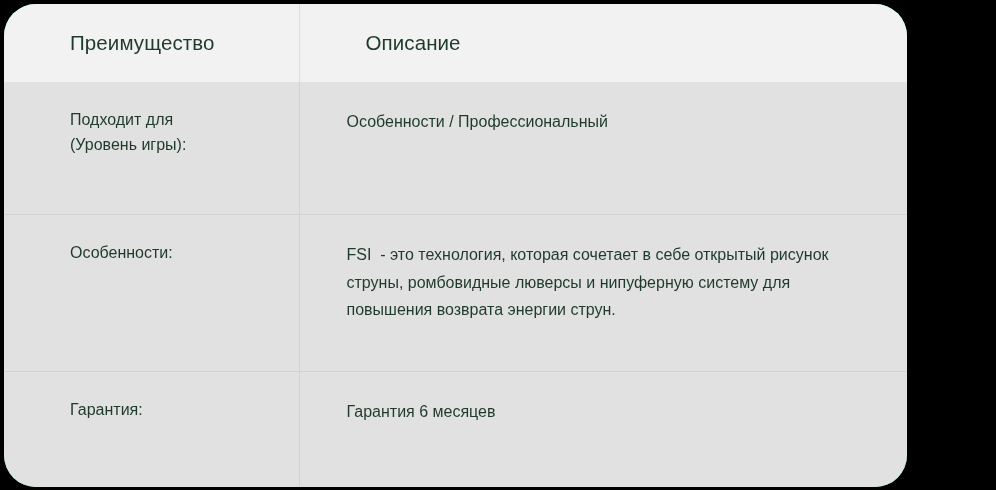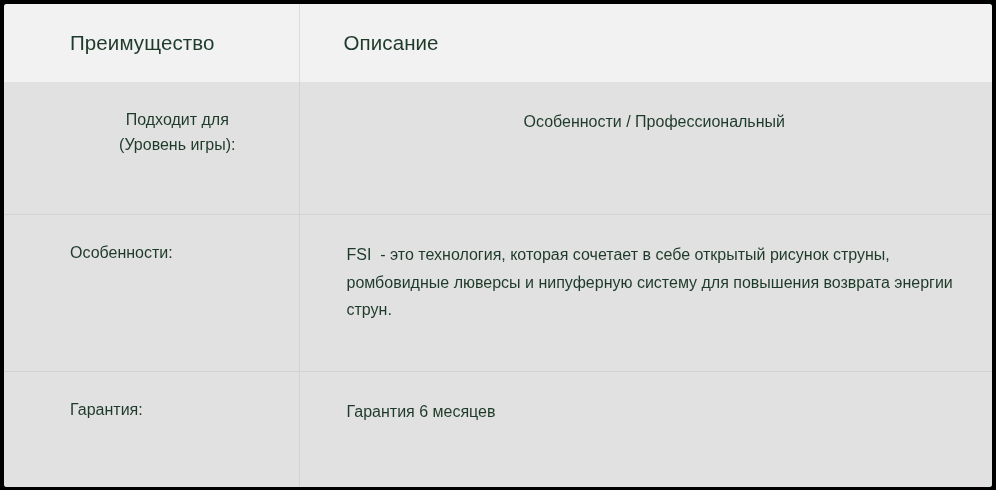--- a/index.html
+++ b/index.html
@@ -11,24 +11,24 @@
     width: 996px;
     height: 490px;
     overflow: hidden;
     font-family: "Liberation Sans", "DejaVu Sans", sans-serif;
   }
 
   #spec-card {
     position: absolute;
     left: 4px;
     top: 4px;
-    width: 988px;
+    width: 903px;
     height: 483px;
     background: #5eead4;
-    border-radius: 3px;
+    border-radius: 32px;
     overflow: hidden;
     box-sizing: border-box;
   }
 
   
   .spec-table {
     width: 100%;
     border-collapse: collapse;
     table-layout: fixed;
   }
@@ -48,21 +48,21 @@
     letter-spacing: 0.1px;
     padding: 0;
     height: 78px;
     border: 0;
   }
   thead th.th-feature {
     padding-left: 66px;
     border-right: 1px solid #dcdcdc;
   }
   thead th.th-desc {
-    padding-left: 44px;
+    padding-left: 66px;
   }
 
   
   tbody tr { background: #e1e1e1; }
   tbody tr + tr td { border-top: 1px solid #d3d3d3; }
 
   tbody td {
     vertical-align: top;
     font-size: 16px;
     color: #1e3a2a;
@@ -84,21 +84,21 @@
   tbody td.cell-desc {
     padding-left: 47px;
     padding-right: 30px;
     padding-top: 26px;
     padding-bottom: 26px;
     line-height: 1.72;
     white-space: pre-wrap;
   }
 
   
-  tr[data-row="0"] td { height: 80px; text-align: center; }
+  tr[data-row="0"] td { height: 80px; }
   tr[data-row="1"] td { height: 104px; }
   tr[data-row="2"] td { height: 70px; }
 </style>
 </head>
 <body>
 
 <div id="spec-card">
   <table class="spec-table">
     <colgroup>
       <col class="col-feature">

